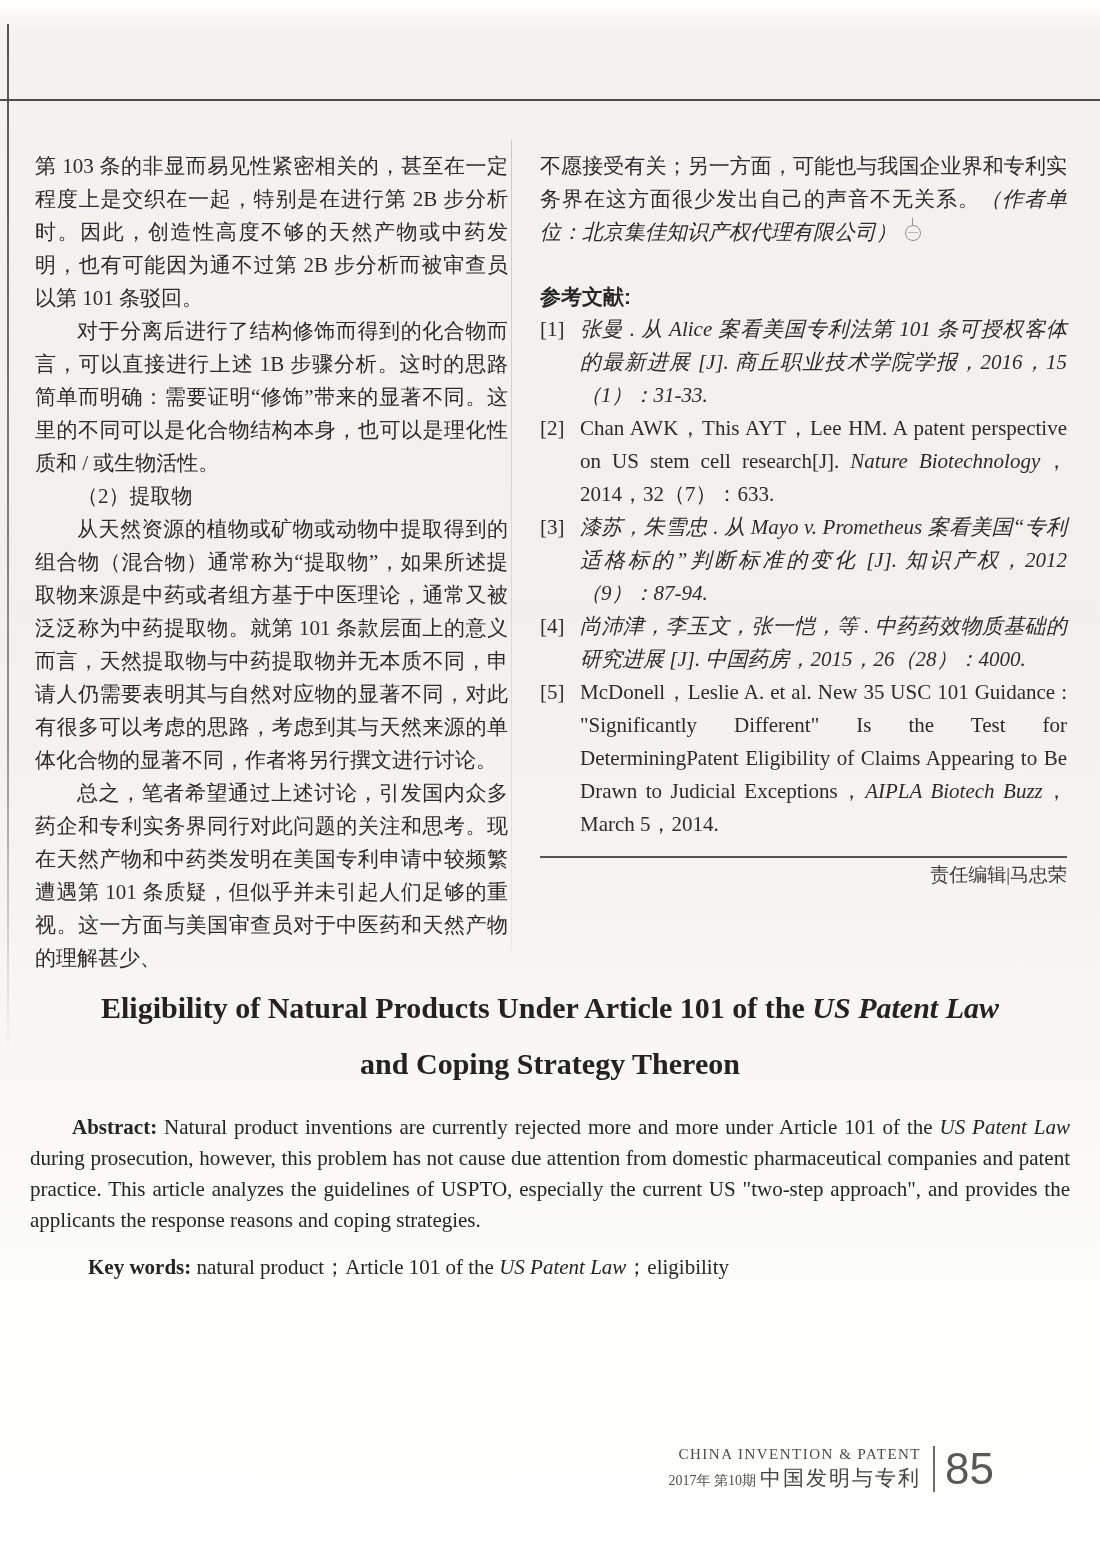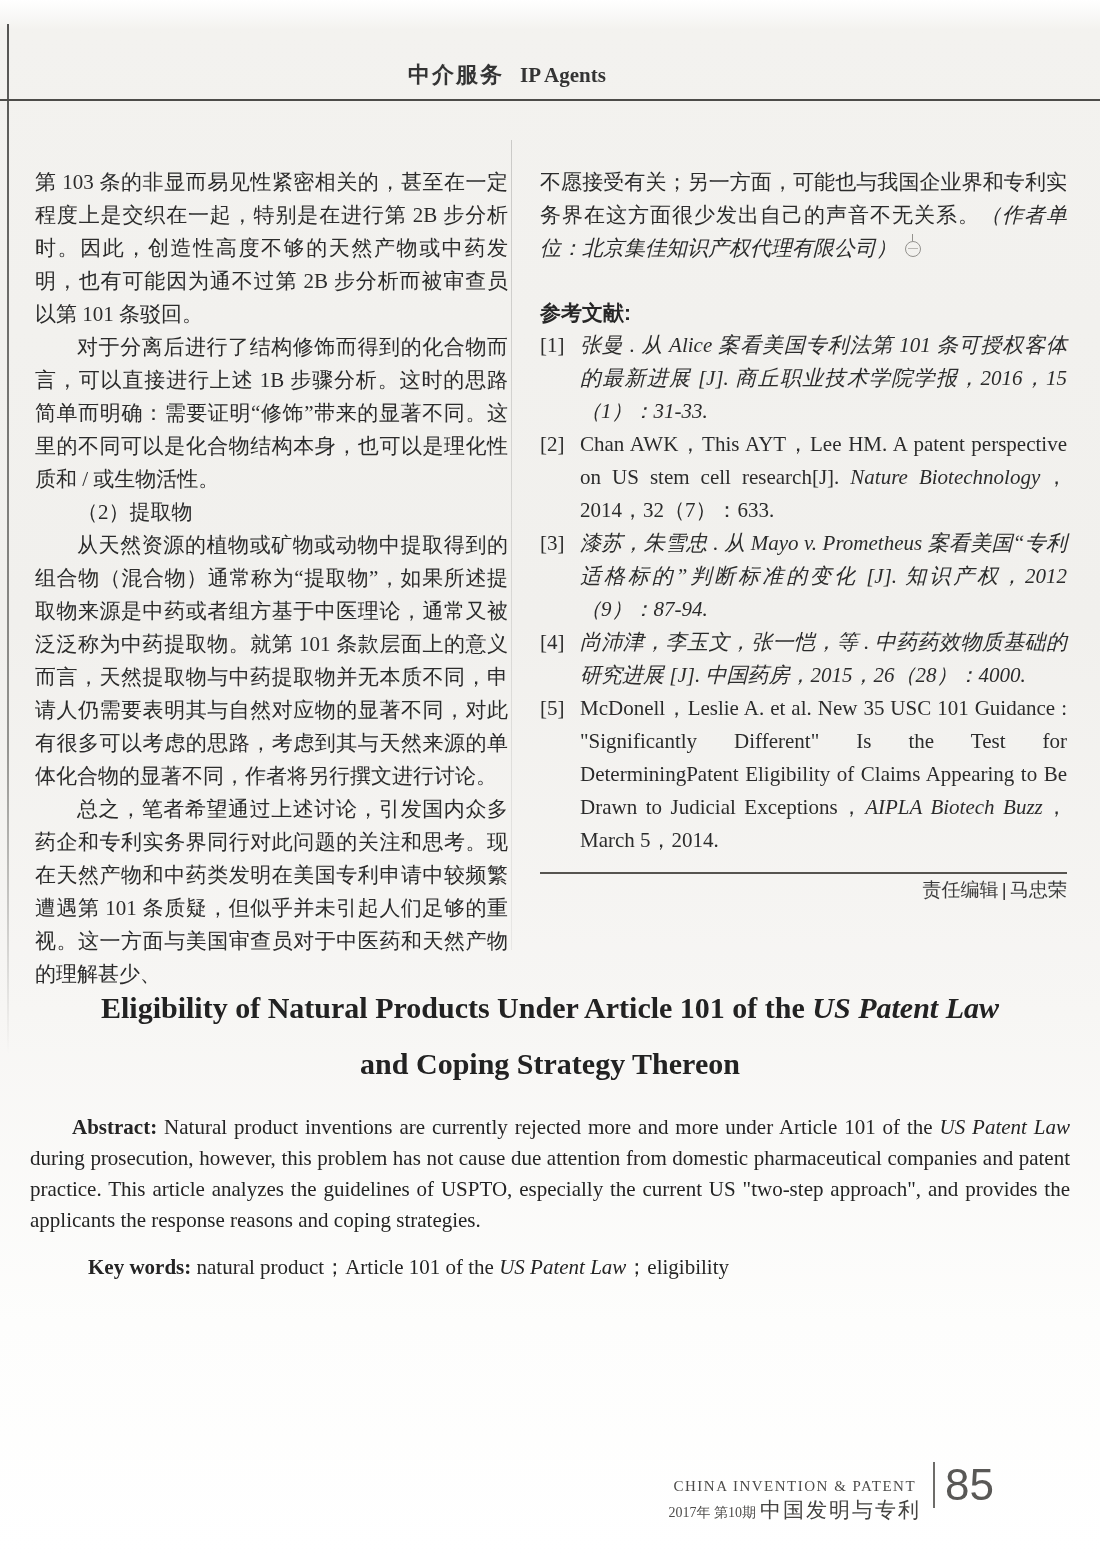--- a/index.html
+++ b/index.html
@@ -21,69 +21,66 @@
   }
   .gutter-crease {
     position:absolute; left:511px; top:140px; width:1px; height:810px;
     background:linear-gradient(180deg, rgba(60,60,60,.22), rgba(60,60,60,.08));
   }
   .page-header { position:absolute; top:60px; left:0; width:1014px; text-align:center; }
   .hdr-cn { font-family:"Liberation Sans", sans-serif; font-weight:700; font-size:22px; letter-spacing:2px; color:#343434; }
   .hdr-en { font-family:"Liberation Serif", serif; font-weight:700; font-size:21px; margin-left:16px; color:#343434; }
   .header-rule { position:absolute; top:99px; left:0; width:1100px; height:2px; background:#4d4c49; }
 
-  .col { position:absolute; top:150px; font-size:21px; line-height:33px; text-align:justify; color:#2b2b2b;margin-top:16px; }
+  .col { position:absolute; top:150px; font-size:21px; line-height:33px; text-align:justify; color:#2b2b2b; }
   .col-left  { left:35px;  width:473px; }
   .col-right { left:540px; width:527px; }
   .para { margin:0; }
   .para.indent { text-indent:2em; }
 
   .ref-heading { font-family:"Liberation Sans", sans-serif; font-weight:700; font-size:21px; margin:31px 0 0 0; line-height:33px; color:#262626; }
   .ref-item { display:flex; line-height:33px; }
   .ref-num { flex:0 0 40px; }
   .ref-text { flex:1; text-align:justify; }
 
   .seg-normal { font-style:normal; }
   .seg-italic { font-style:italic; }
   .seg-bold   { font-weight:700; }
   .seg-kai    { font-style:italic; }
 
   .end-mark { display:inline-block; width:14px; height:14px; border:1.5px solid #93918d; border-radius:50%; margin-left:8px; vertical-align:-2px; position:relative; }
   .end-mark::before { content:""; position:absolute; left:6px; top:-8px; width:1px; height:7px; background:#93918d; }
   .end-mark::after  { content:""; position:absolute; left:2px; top:6px; right:2px; height:1px; background:#b9b7b3; }
 
   .editor-rule { margin-top:15px; height:2px; background:#565450; }
-  .editor-line { text-align:right; font-family:Liberation Mono, monospace; font-size:19px; line-height:34px; color:#3a3a3a; }
+  .editor-line { text-align:right; font-family:Liberation Serif, serif; font-size:19px; line-height:34px; color:#3a3a3a; }
 
   .english { position:absolute; top:980px; left:30px; width:1040px; color:#242424; }
   .en-title { margin:0; text-align:center; font-size:30px; line-height:56px; font-weight:700; color:#222222; }
   .title-line { display:block; }
   .en-author { text-align:center; font-size:22px; font-weight:700; font-style:italic; margin-top:12px; }
   .en-abstract { margin:20px 0 0 0; font-size:21px; line-height:31px; text-align:justify; text-indent:42px; }
   .en-keywords { margin:16px; font-size:21px; line-height:31px; text-indent:42px; }
 
   .page-footer { position:absolute; top:1444px; right:106px; display:flex; align-items:center; }
-  .footer-text { text-align:center; color:#4c4b49;margin-top:32px; }
+  .footer-text { text-align:right; color:#4c4b49; }
   .journal-en { font-size:15px; letter-spacing:1.5px; line-height:21px; font-family:"Liberation Serif", serif; }
   .journal-cn-line { line-height:27px; white-space:nowrap; }
   .issue { font-size:14px; color:#4c4b49; }
   .journal-cn { font-size:21px; letter-spacing:2px; color:#444340; }
   .footer-divider { width:2px; height:46px; background:#6d6c69; margin:0 10px 0 12px; }
   .page-num { font-size:44px; color:#595856; font-family:"Liberation Sans", sans-serif; line-height:46px;text-align:center; }
 </style>
 </head>
 <body>
 
 <div class="page">
   <div class="page-edge-line"></div>
   <div class="gutter-crease"></div>
 
-  <header class="page-header">
-    <span class="hdr-cn">中介服务</span><span class="hdr-en">IP Agents</span>
-  </header>
   <div class="header-rule"></div>
 
   <section class="col col-left">
       <p class="para">第 103 条的非显而易见性紧密相关的，甚至在一定程度上是交织在一起，特别是在进行第 2B 步分析时。因此，创造性高度不够的天然产物或中药发明，也有可能因为通不过第 2B 步分析而被审查员以第 101 条驳回。</p>
       <p class="para indent">对于分离后进行了结构修饰而得到的化合物而言，可以直接进行上述 1B 步骤分析。这时的思路简单而明确：需要证明“修饰”带来的显著不同。这里的不同可以是化合物结构本身，也可以是理化性质和 / 或生物活性。</p>
       <p class="para indent">（2）提取物</p>
       <p class="para indent">从天然资源的植物或矿物或动物中提取得到的组合物（混合物）通常称为“提取物”，如果所述提取物来源是中药或者组方基于中医理论，通常又被泛泛称为中药提取物。就第 101 条款层面上的意义而言，天然提取物与中药提取物并无本质不同，申请人仍需要表明其与自然对应物的显著不同，对此有很多可以考虑的思路，考虑到其与天然来源的单体化合物的显著不同，作者将另行撰文进行讨论。</p>
       <p class="para indent">总之，笔者希望通过上述讨论，引发国内众多药企和专利实务界同行对此问题的关注和思考。现在天然产物和中药类发明在美国专利申请中较频繁遭遇第 101 条质疑，但似乎并未引起人们足够的重视。这一方面与美国审查员对于中医药和天然产物的理解甚少、</p>
     </section>
 

